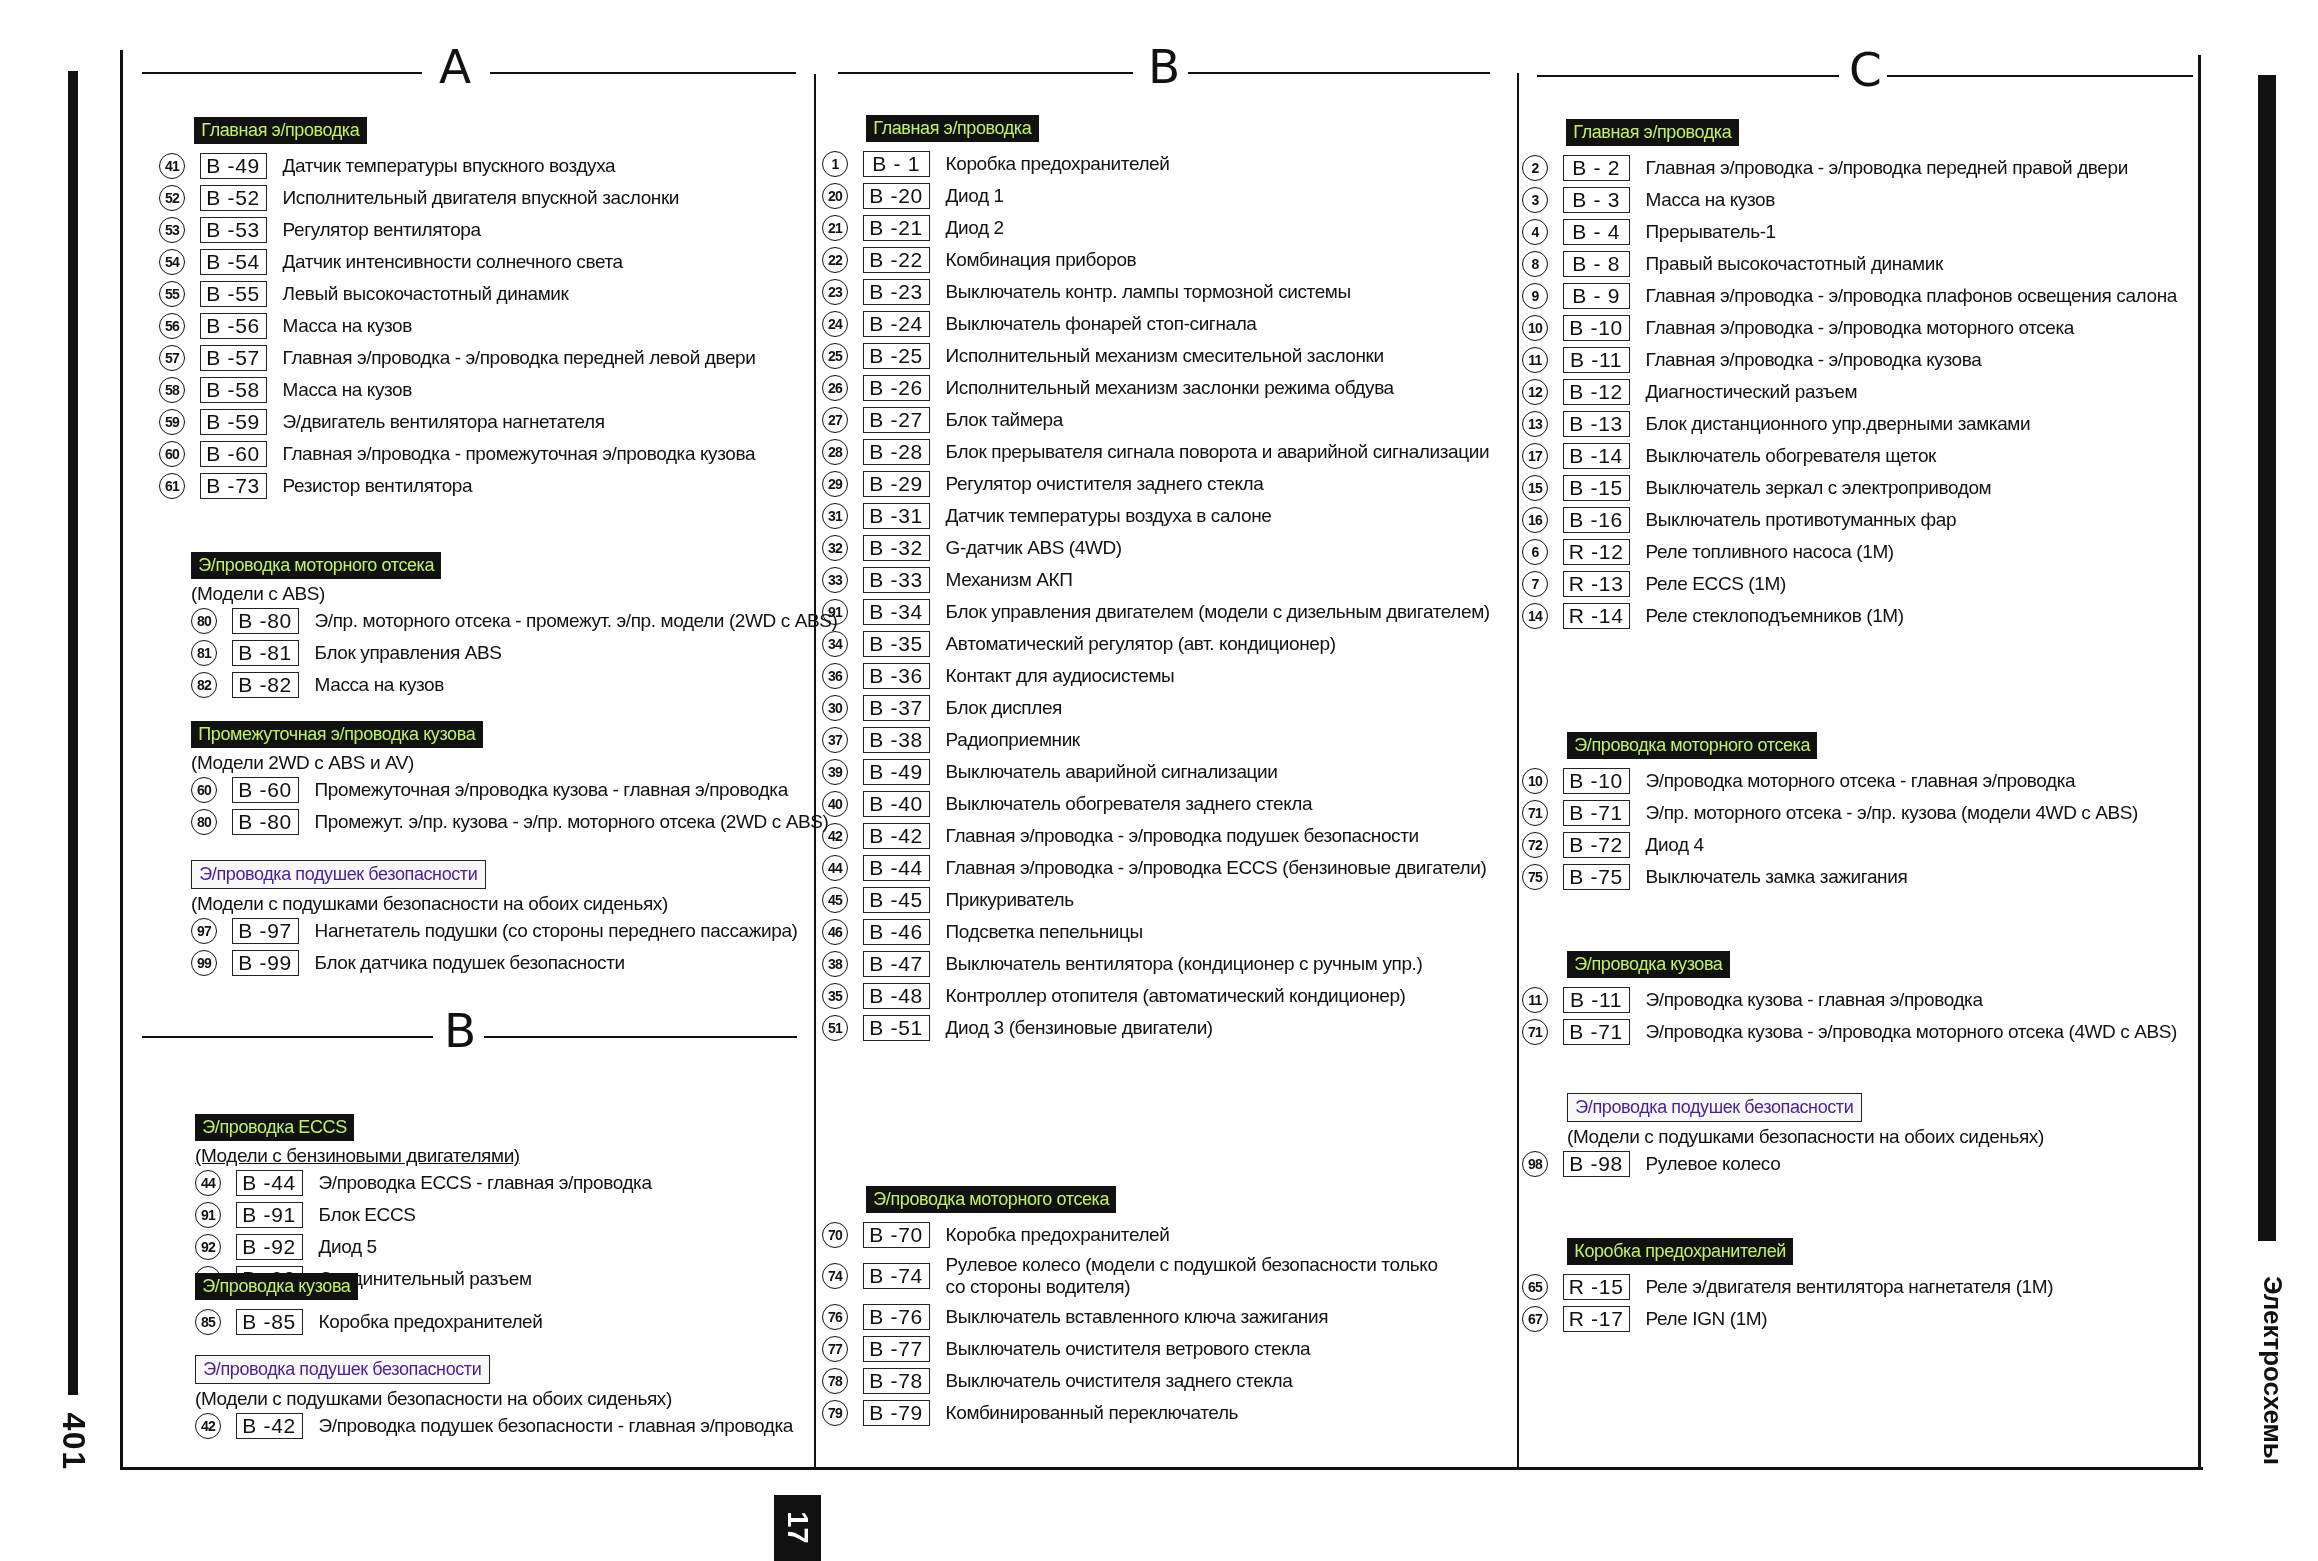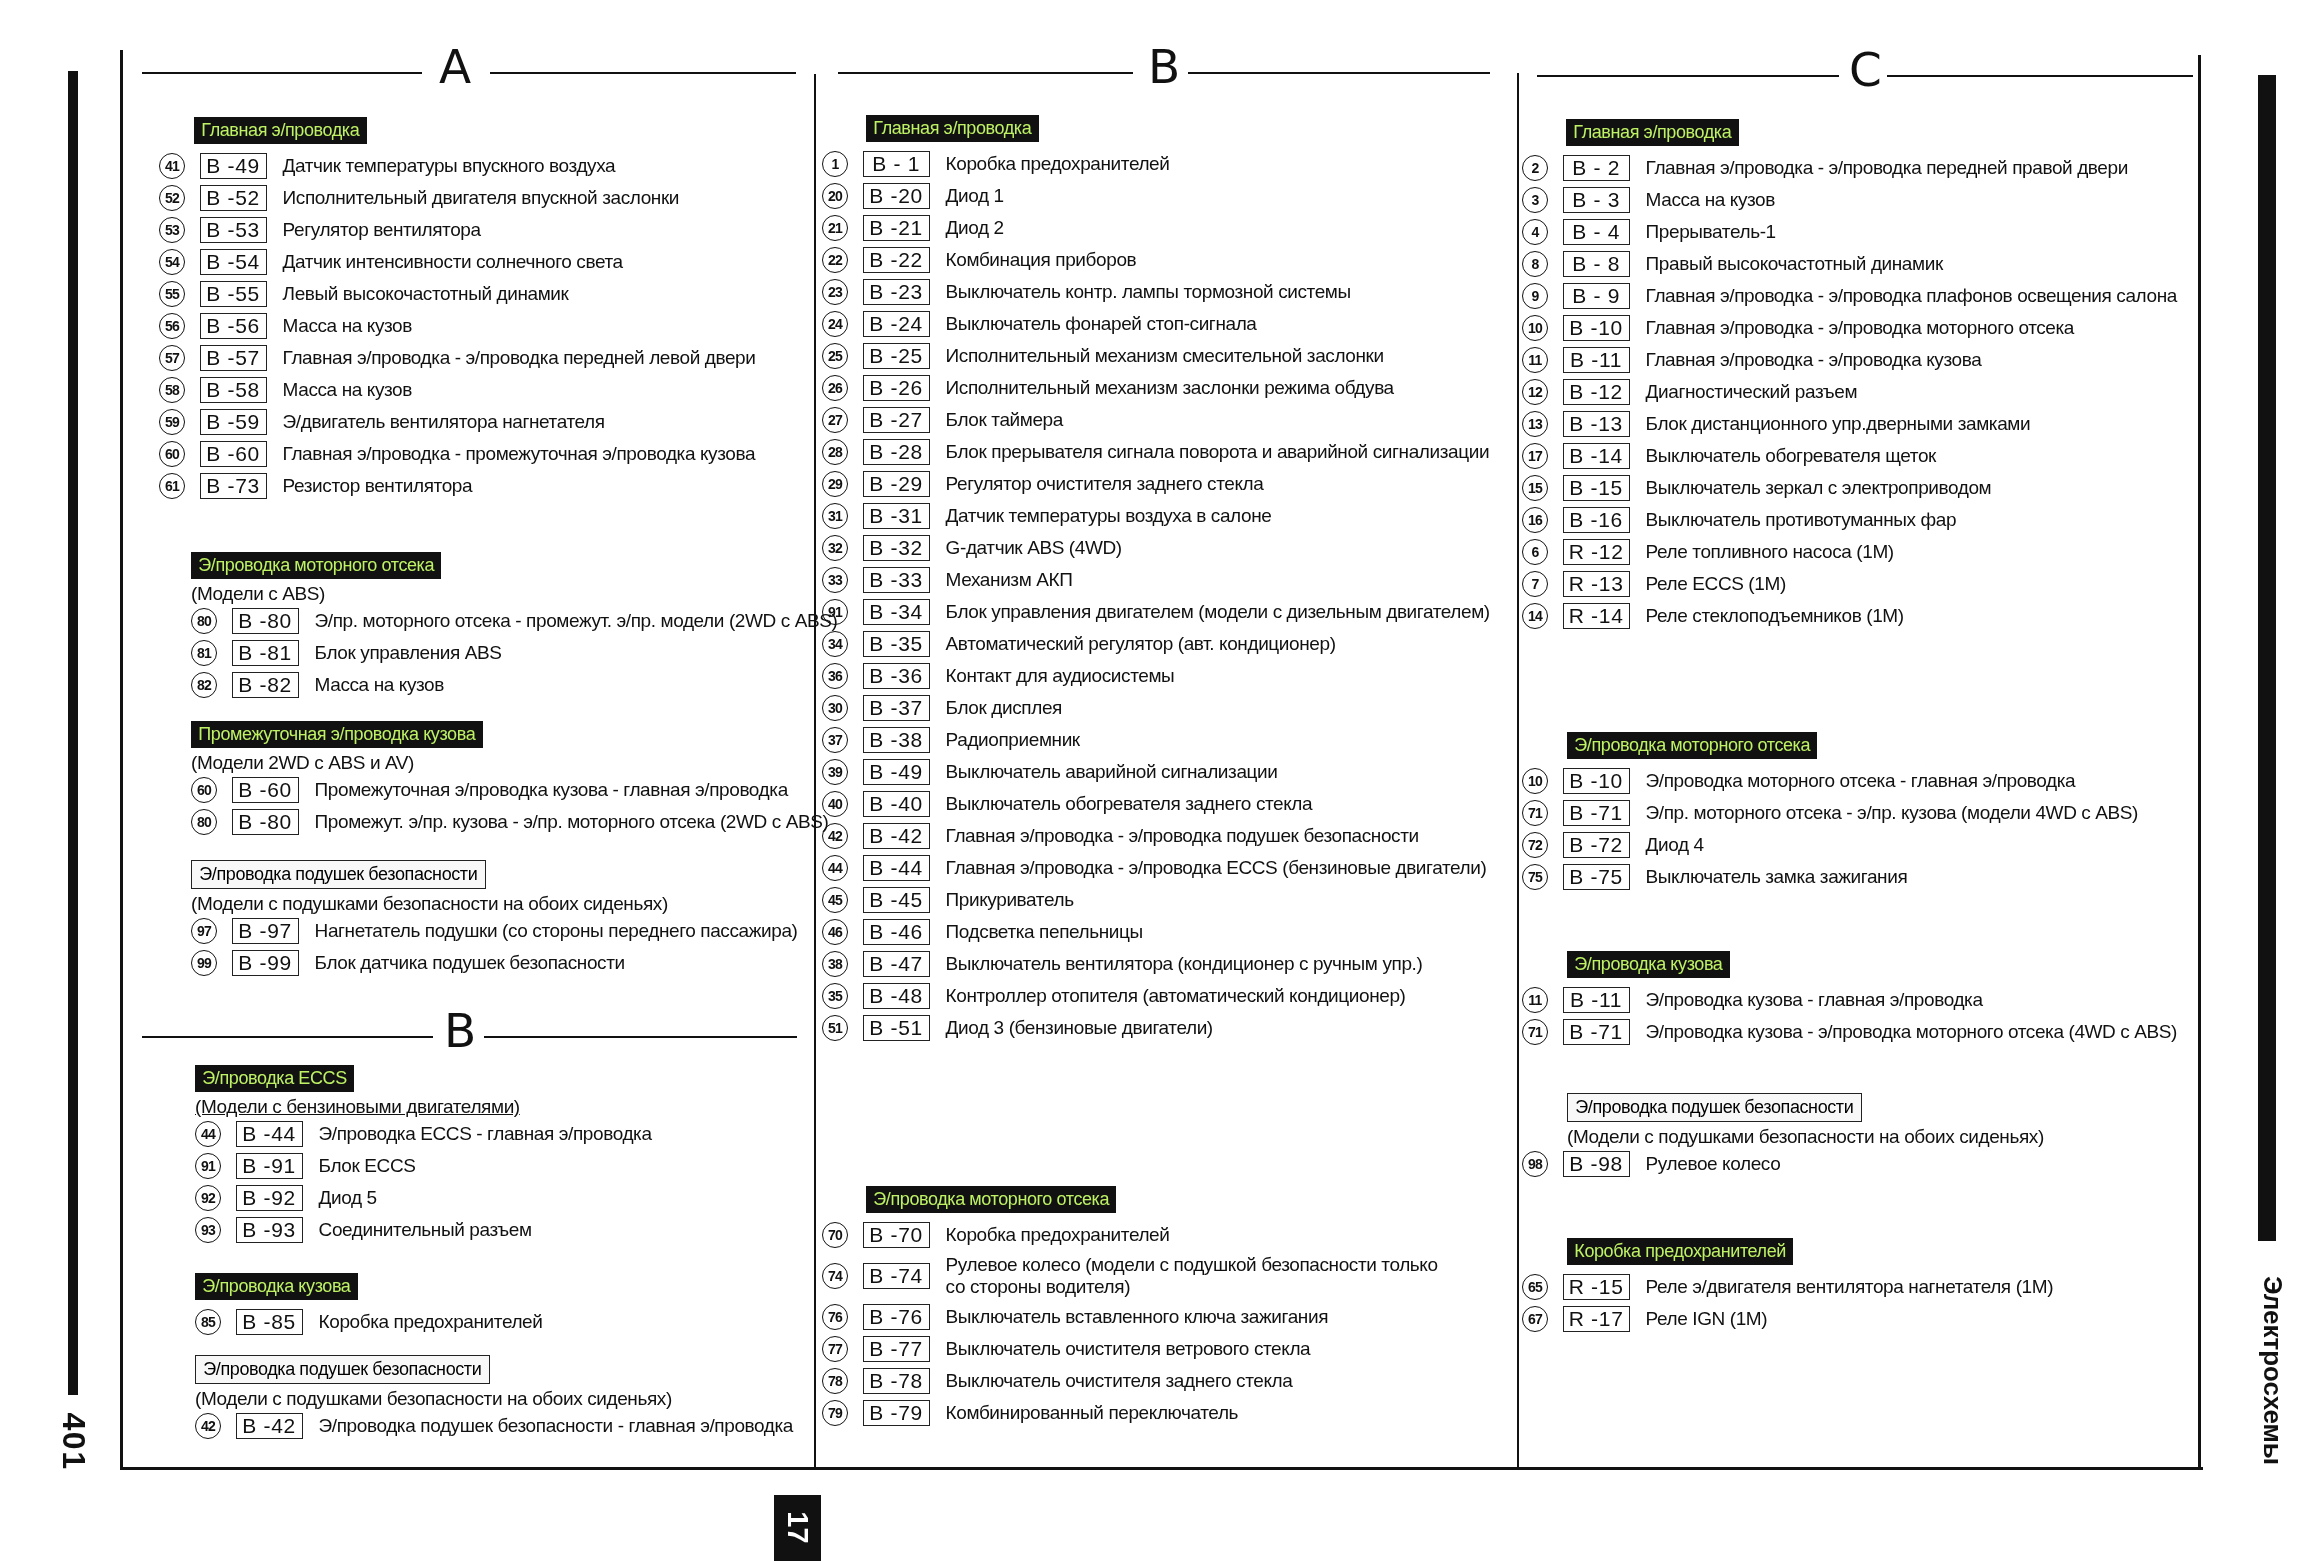--- a/index.html
+++ b/index.html
@@ -24,21 +24,21 @@
   .tab-17 span { position:absolute; left:-7.3px; top:16px; width:61px; text-align:center; transform:rotate(90deg);
                  font-weight:bold; font-size:29px; }
 
   .col { position:absolute; }
   .col-head { position:relative; height:66px; }
   .col-head .rule { position:absolute; top:27px; height:2.2px; background:#111; }
   .col-head .letter { position:absolute; top:-5.8px; font-size:47px; font-family:"DejaVu Sans", sans-serif; font-weight:normal; }
 
   .section { position:absolute; }
   .sec-title-dark { display:inline-block; background:#111; color:#bef264; font-size:18px; padding:2.9px 7.3px; letter-spacing:-0.4px; }
-  .sec-title-box { display:inline-block; border:1.5px solid #222; color:#000000; font-size:18px; padding:2.9px 7.3px; background:#f8f8f8; letter-spacing:-0.4px; }
+  .sec-title-box { display:inline-block; border:1.5px solid #222; color:#4c1d95; font-size:18px; padding:2.9px 7.3px; background:#f8f8f8; letter-spacing:-0.4px; }
   .sec-note { font-size:19px; margin-top:4.4px; margin-left:0; letter-spacing:-0.4px; }
   .row { display:flex; align-items:center; height:32px; }
   .num { width:26px; height:26px; border:1.8px solid #111; border-radius:50%; font-size:14px; font-weight:bold;
          display:flex; align-items:center; justify-content:center; box-sizing:border-box; letter-spacing:-0.7px; }
   .code { margin-left:14.6px; width:67px; height:26px; border:1.5px solid #222; box-sizing:border-box; font-size:21px;
           display:flex; align-items:center; justify-content:center; letter-spacing:0.7px; }
   .desc { margin-left:16px; font-size:19px; white-space:nowrap; letter-spacing:-0.4px; }
   .row.tall { height:50px; }
   .row.tall .desc { white-space:normal; line-height:22px; width:510px; }
 </style>
@@ -191,21 +191,21 @@
         <span class="num">97</span>
         <span class="code">B -97</span>
         <span class="desc">Нагнетатель подушки (со стороны переднего пассажира)</span>
       </div>
       <div class="row">
         <span class="num">99</span>
         <span class="code">B -99</span>
         <span class="desc">Блок датчика подушек безопасности</span>
       </div>
     </div>
-    <div class="section" style="left: 195px; top: 1065px;">
+    <div class="section" style="left: 195px; top: 1114px;">
       <div style="margin-left: 0px;"><span class="sec-title-dark">Э/проводка ECCS</span></div>
       <div class="sec-note" style="margin-left: 0px; text-decoration: underline;">(Модели с бензиновыми двигателями)</div>
       <div class="row">
         <span class="num">44</span>
         <span class="code">B -44</span>
         <span class="desc">Э/проводка ECCS - главная э/проводка</span>
       </div>
       <div class="row">
         <span class="num">91</span>
         <span class="code">B -91</span>

